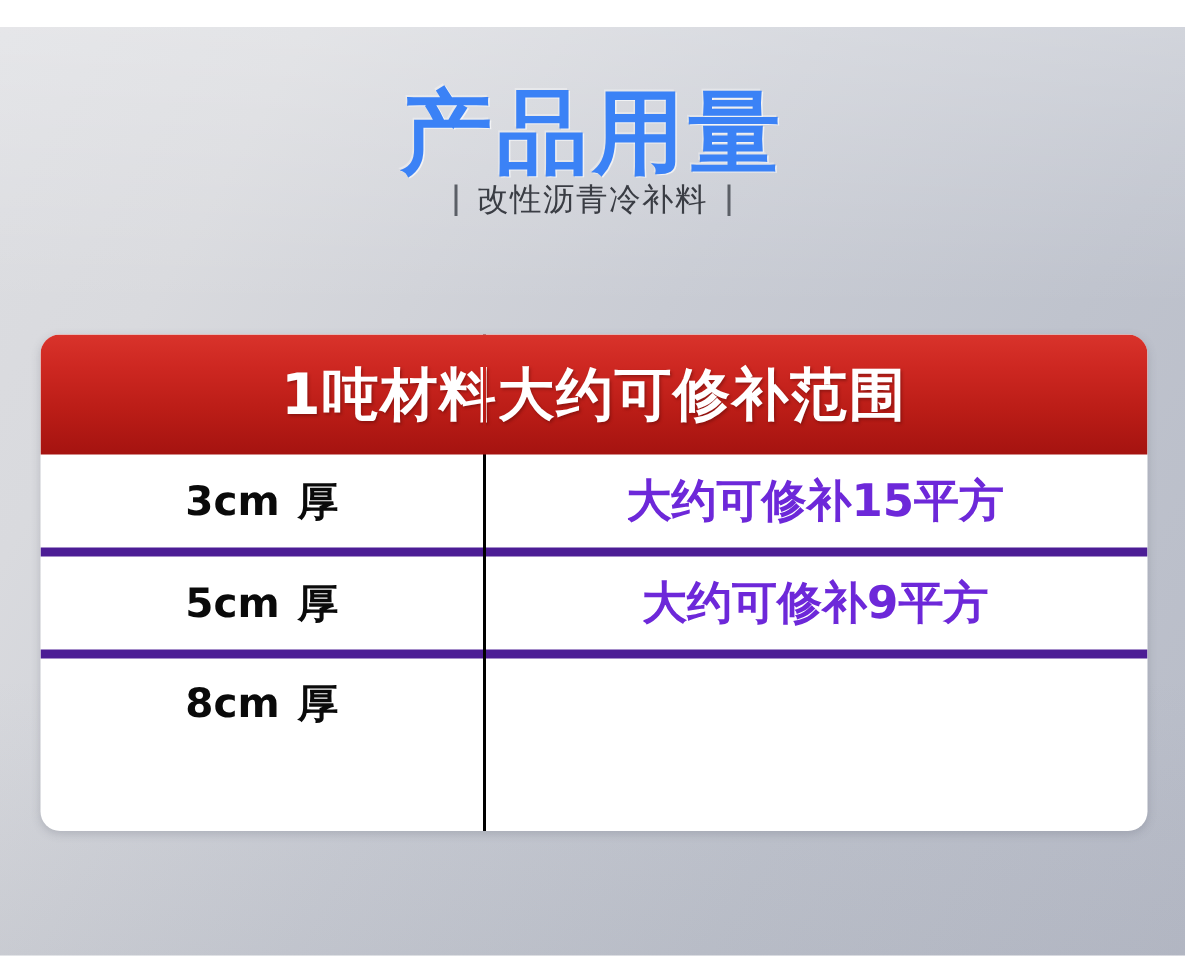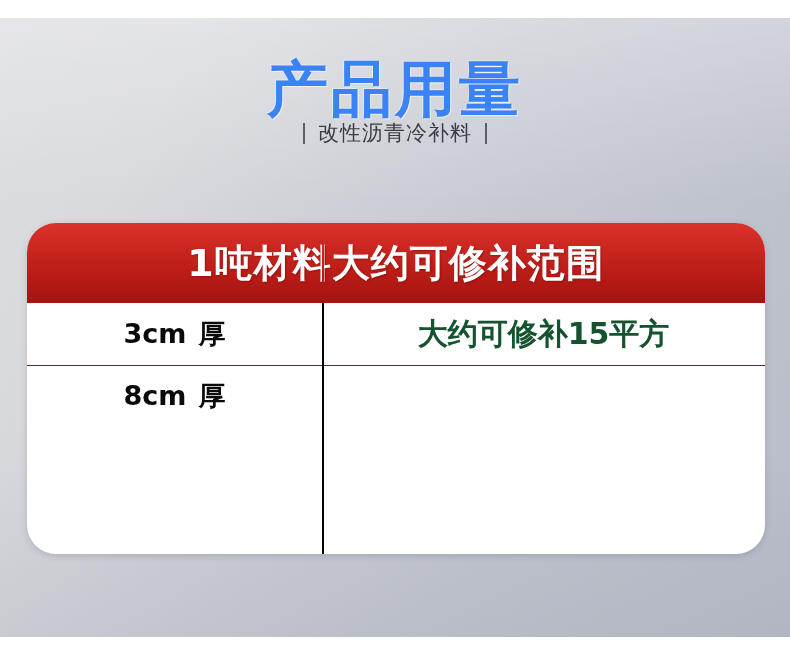--- a/index.html
+++ b/index.html
@@ -76,21 +76,21 @@
   }
 
   
   .usage-card {
     position: absolute;
     left: 27px;
     top: 223px;
     width: 738px;
     height: 331px;
     background: #ffffff;
-    border-radius: 29px;
+    border-radius: 13px;
     box-shadow: 0 2px 6px rgba(90,95,110,0.25);
     overflow: hidden;
   }
   .card-banner {
     position: relative;
     height: 80px;
     background: linear-gradient(180deg, #d9332b 0%, #cd2721 28%, #bb1d17 62%, #a51310 100%);
     display: flex;
     align-items: center;
     justify-content: center;
@@ -105,21 +105,21 @@
   }
 
   .usage-table {
     position: relative;
     height: 251px;
   }
   .usage-row {
     display: flex;
     height: 62px;
     align-items: center;
-    border-bottom: 1px solid #4c1d95;
+    border-bottom: 6px solid #4c1d95;
   }
   .usage-row:last-child {
     border-bottom: none;
     height: 60px;
   }
   .cell-thickness {
     width: 295px;
     flex: 0 0 295px;
     text-align: center;
     font-family: "DejaVu Sans", "Liberation Sans", sans-serif;
@@ -128,21 +128,21 @@
     color: #0a0a0a;
     letter-spacing: 0px;
   }
   .cell-thickness .unit-gap { display: inline-block; width: 12px; }
   .cell-area {
     flex: 1 1 auto;
     text-align: center;
     font-family: "DejaVu Sans", "Liberation Sans", sans-serif;
     font-size: 30px;
     font-weight: 700;
-    color: #14532d;
+    color: #6d28d9;
   }
   
   .col-divider {
     position: absolute;
     left: 295px;
     top: -80px;
     width: 2px;
     height: 331px;
     background: #000000;
     z-index: 2;
@@ -184,20 +184,26 @@
       <div class="col-divider"></div>
       <div class="col-divider-banner-mask"></div>
 
       <div class="usage-row">
         <div class="cell-thickness">
           <span>3cm</span><span class="unit-gap"></span><span>厚</span>
         </div>
         <div class="cell-area">大约可修补15平方</div>
       </div>
 
+      <div class="usage-row">
+        <div class="cell-thickness">
+          <span>5cm</span><span class="unit-gap"></span><span>厚</span>
+        </div>
+        <div class="cell-area">大约可修补9平方</div>
+      </div>
 
       <div class="usage-row">
         <div class="cell-thickness">
           <span>8cm</span><span class="unit-gap"></span><span>厚</span>
         </div>
       </div>
 
 
     </div>
   </div>

